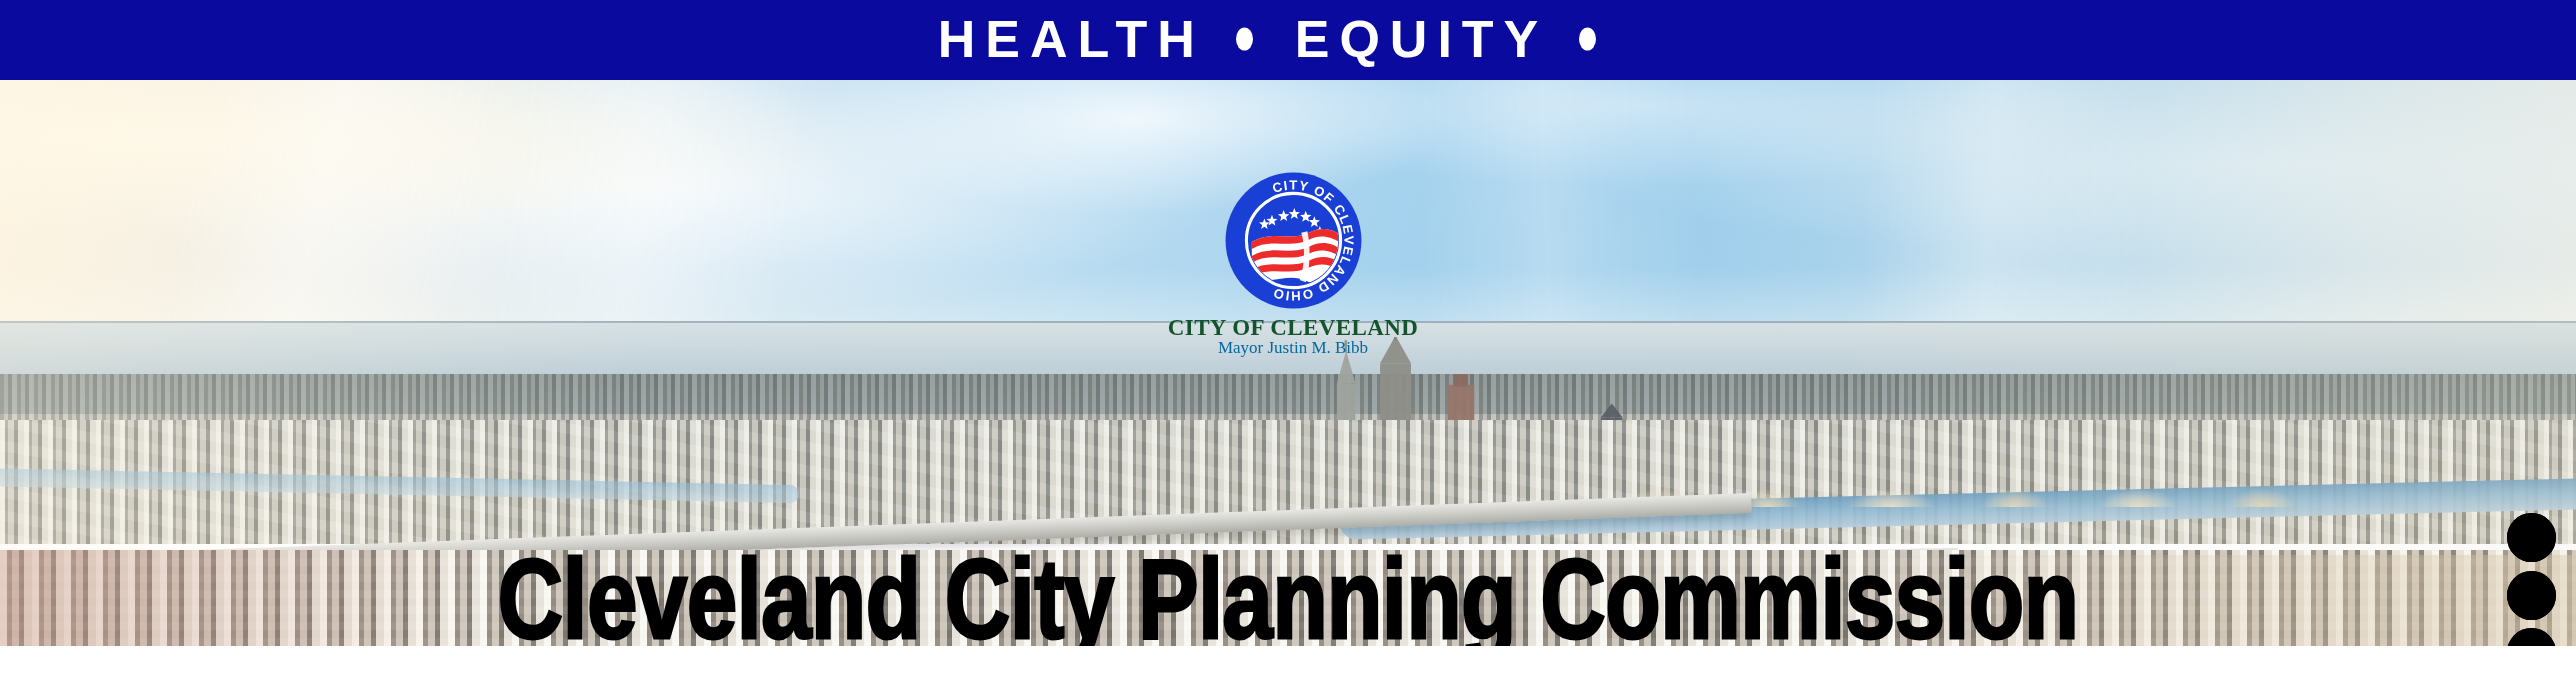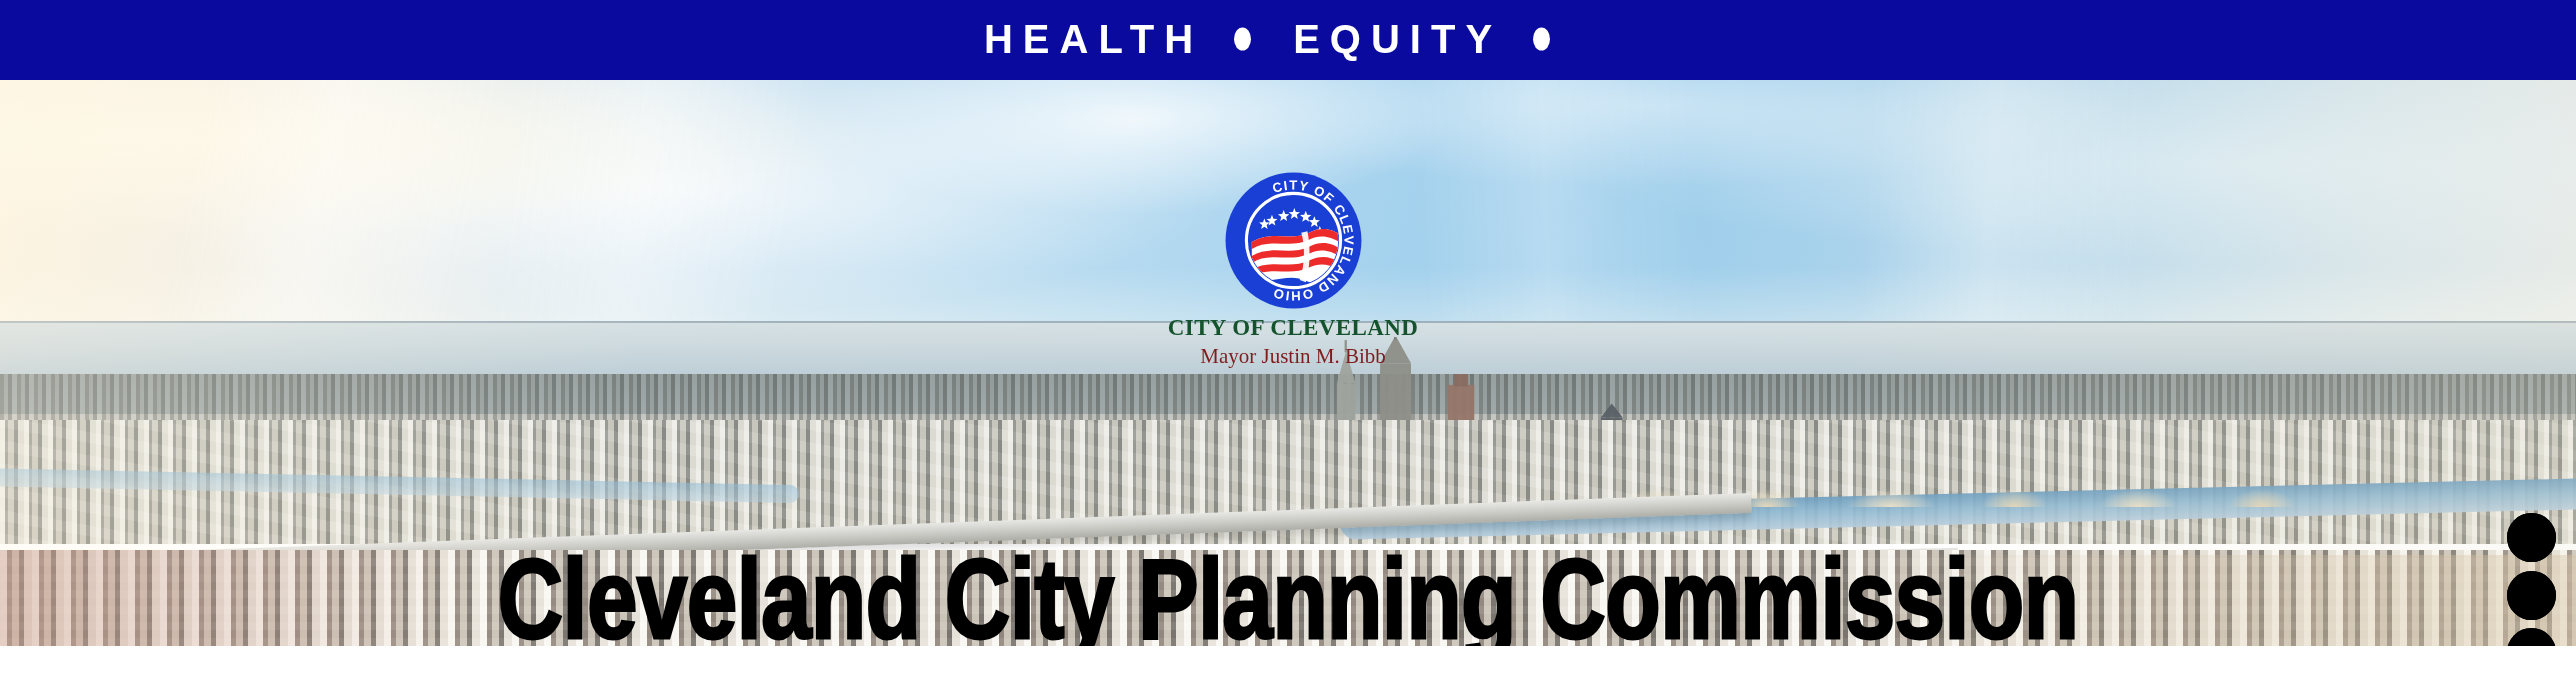--- a/index.html
+++ b/index.html
@@ -16,21 +16,21 @@
     display:flex;align-items:center;justify-content:center;
   }
   .tagline-inner{
     display:flex;align-items:center;justify-content:center;
     transform:translateY(-1.5px);
   }
   .tagline-word{
     color:#ffffff;
     font-family:"Liberation Sans", sans-serif;
     font-weight:700;
-    font-size:40px;
+    font-size:52px;
     letter-spacing:10px;
     line-height:1;
     white-space:nowrap;
   }
   .tagline-dot{
     width:17px;height:23px;border-radius:50%;
     background:#ffffff;
     margin:0 42px 0 31px;
     flex:0 0 auto;
   }
@@ -207,25 +207,24 @@
     margin-top:6.2px;
     color:#14532d;
     font-family:"Liberation Serif", serif;
     font-weight:700;
     font-size:23px;
     letter-spacing:0.4px;
     line-height:1;
     white-space:nowrap;
   }
   .brand-mayor{
-    margin-top:7px;
-    color:#7f1d1d;
+    color:#0369a1;
     font-family:"Liberation Serif", serif;
     font-weight:400;
-    font-size:21px;
+    font-size:17px;
     line-height:1;
     white-space:nowrap;
   }
 
   
   .headline{
     position:absolute;left:0;top:463px;width:2576px;
     text-align:center;
     color:#000000;
     font-family:"Liberation Sans", sans-serif;

